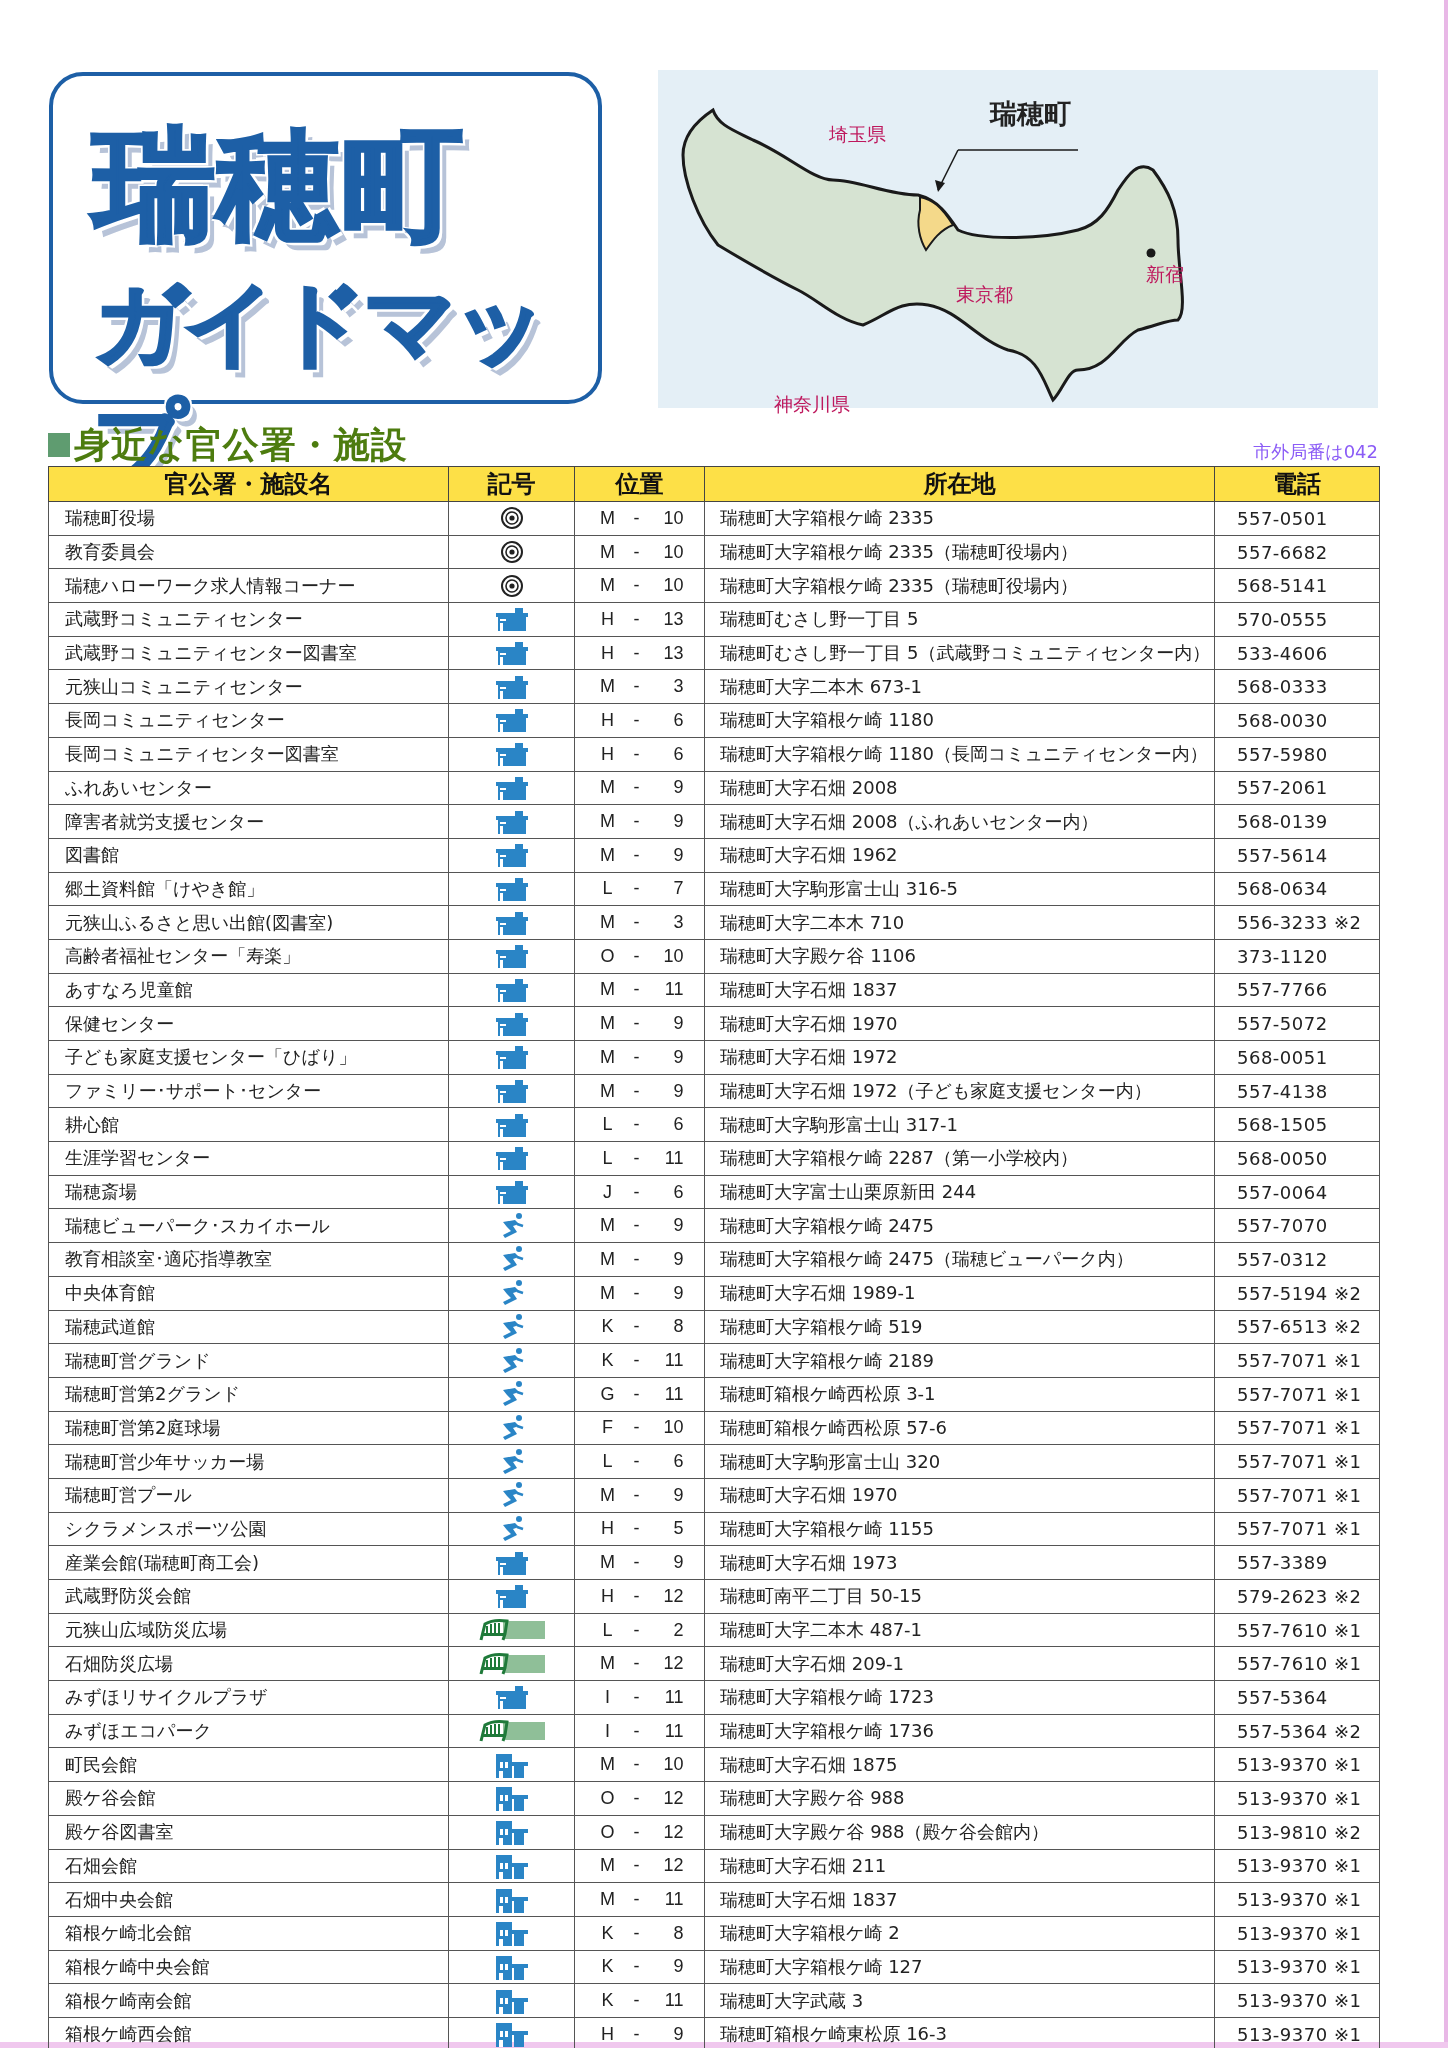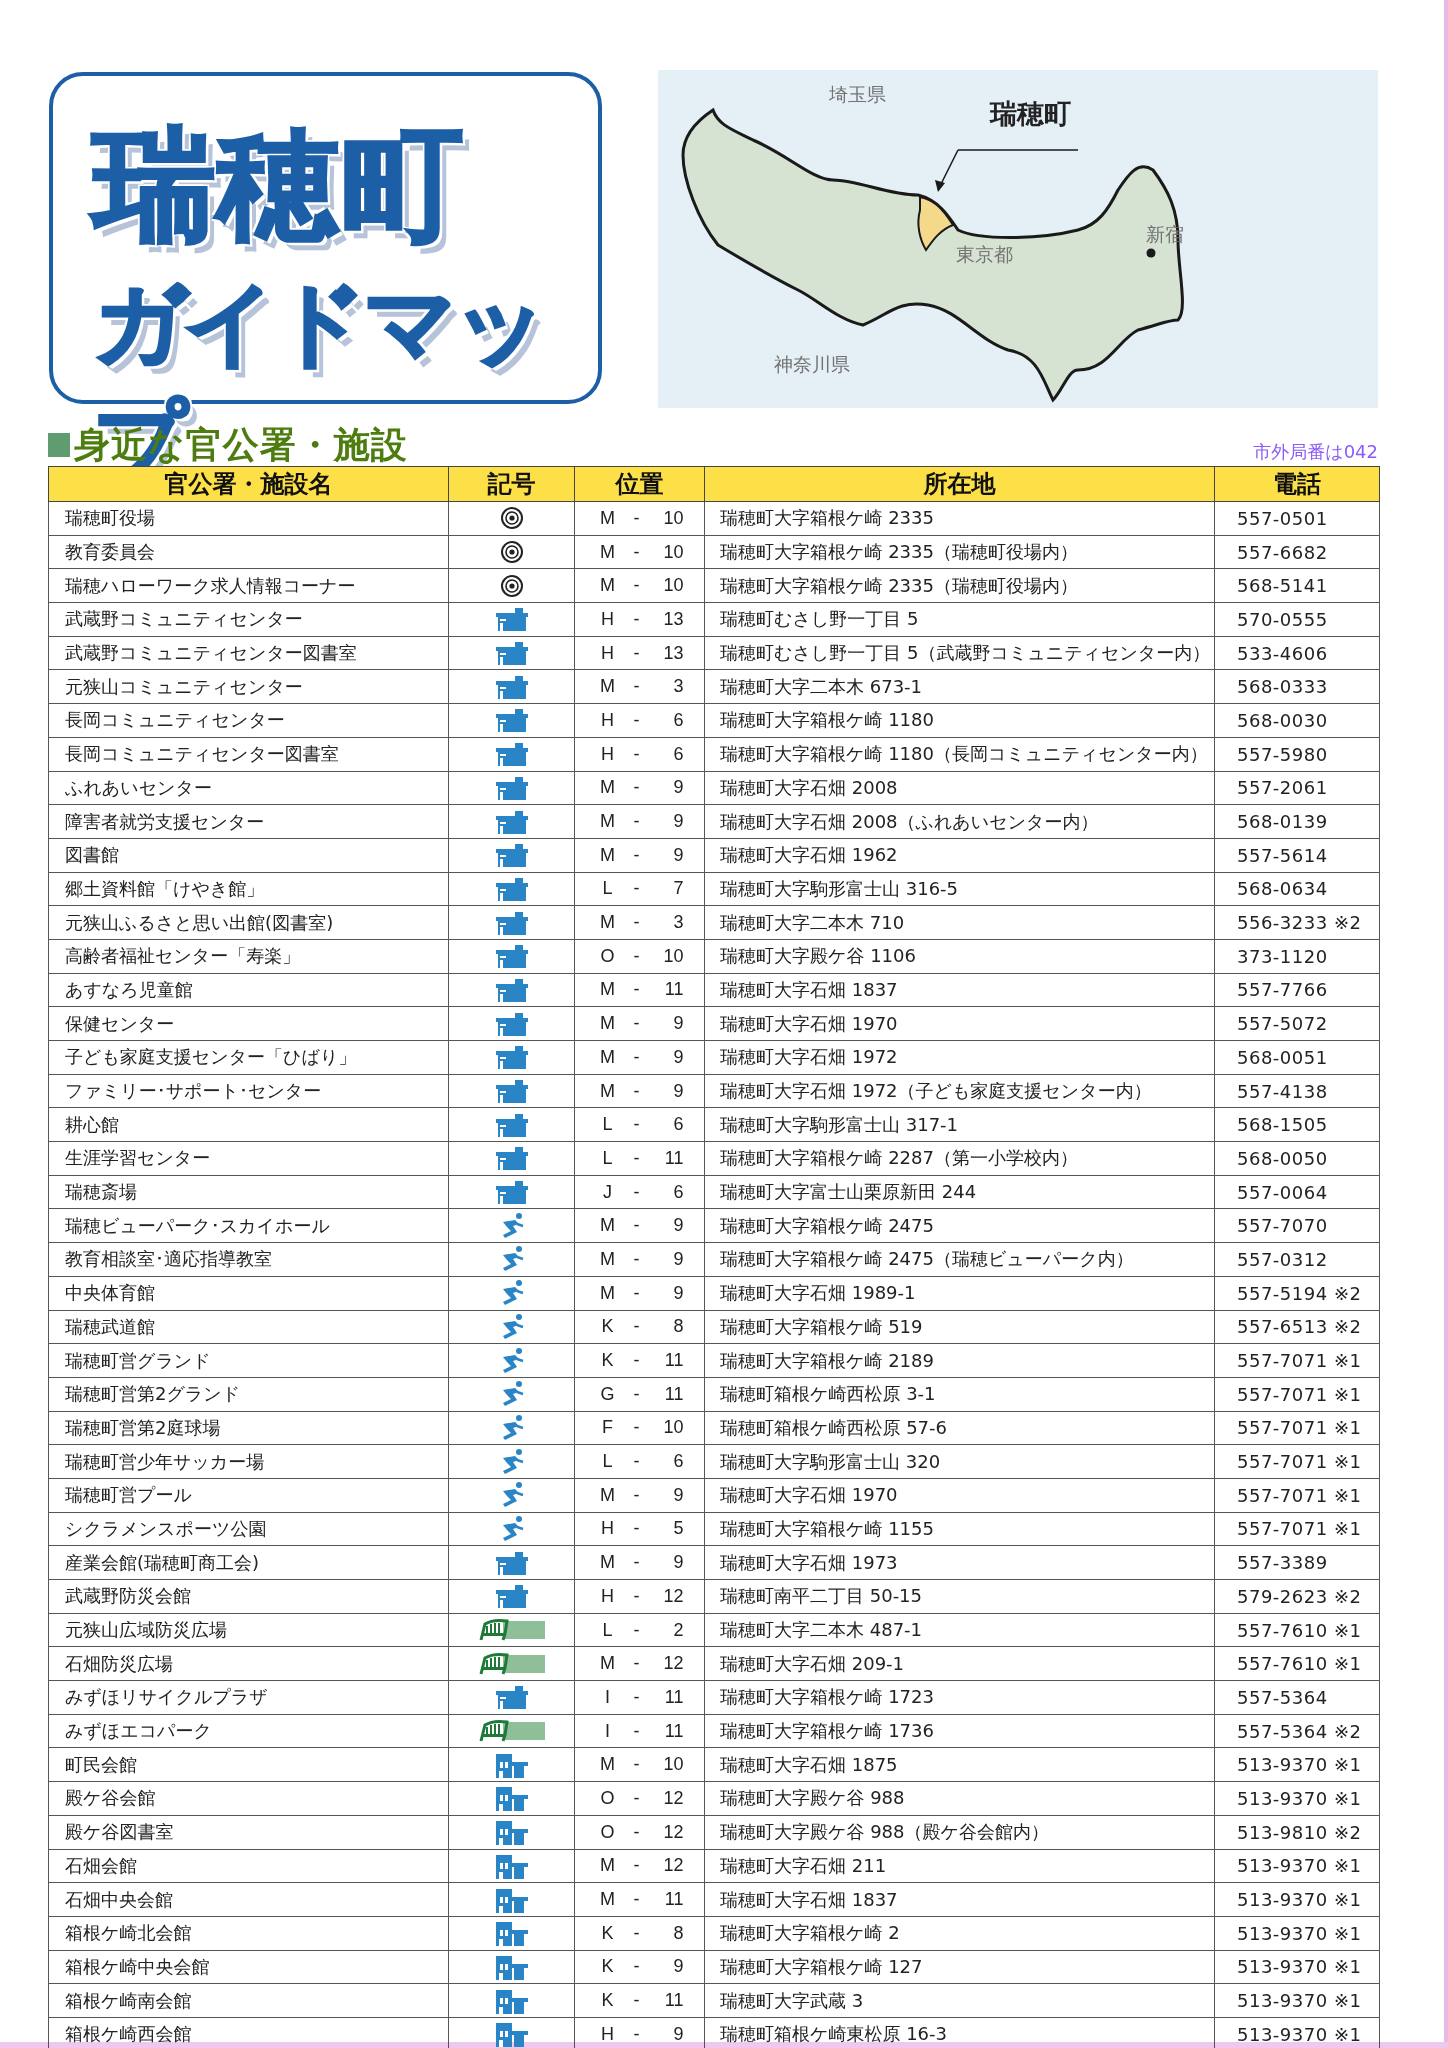--- a/index.html
+++ b/index.html
@@ -23,21 +23,21 @@
     letter-spacing:2px;
   }
   .title-main { left:40px; top:34px; font-size:122px; line-height:150px; }
   .title-sub  { left:40px; top:188px; font-size:92px; line-height:120px; letter-spacing:-4px; }
 
   
   .map-panel {
     position:absolute; left:658px; top:70px; width:720px; height:338px; background:#e4eff6;
   }
   .map-panel svg { position:absolute; left:0; top:0; }
-  .map-label { position:absolute; font-family:"DejaVu Serif",serif; font-size:19px; color:#737373; }
+  .map-label { position:absolute; font-family:"DejaVu Serif",serif; font-size:19px; color:#be185d;margin-top:40px; }
   .map-callout { position:absolute; font-family:"DejaVu Sans",sans-serif; font-size:27px; font-weight:bold; color:#222; }
 
   
   .section-head { position:absolute; left:48px; top:428px; height:34px; display:flex; align-items:center; }
   .section-marker { width:22px; height:24px; background:#5f9c70; margin-right:4px; }
   .section-title { font-size:36px; font-weight:bold; color:#4d7c0f; letter-spacing:1px; }
   .area-code-note { position:absolute; right:70px; top:440px; font-size:18px; color:#8b5cf6; }
 
   
   table.facilities {

